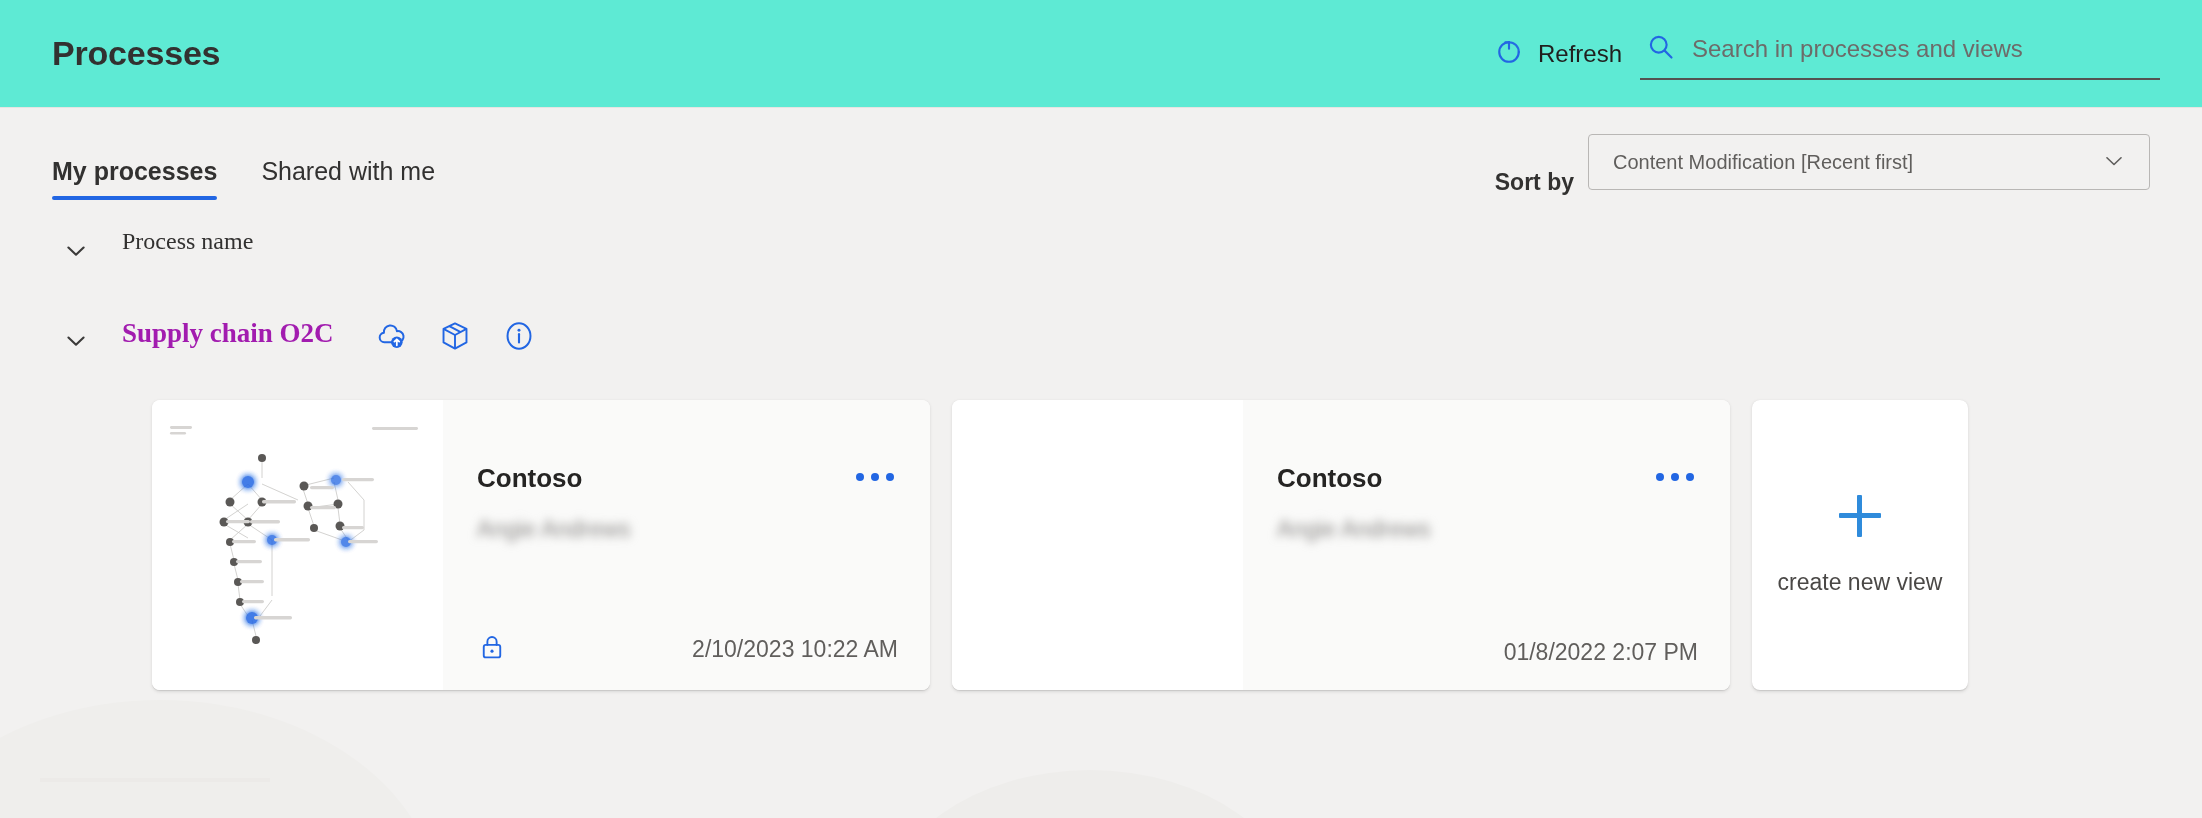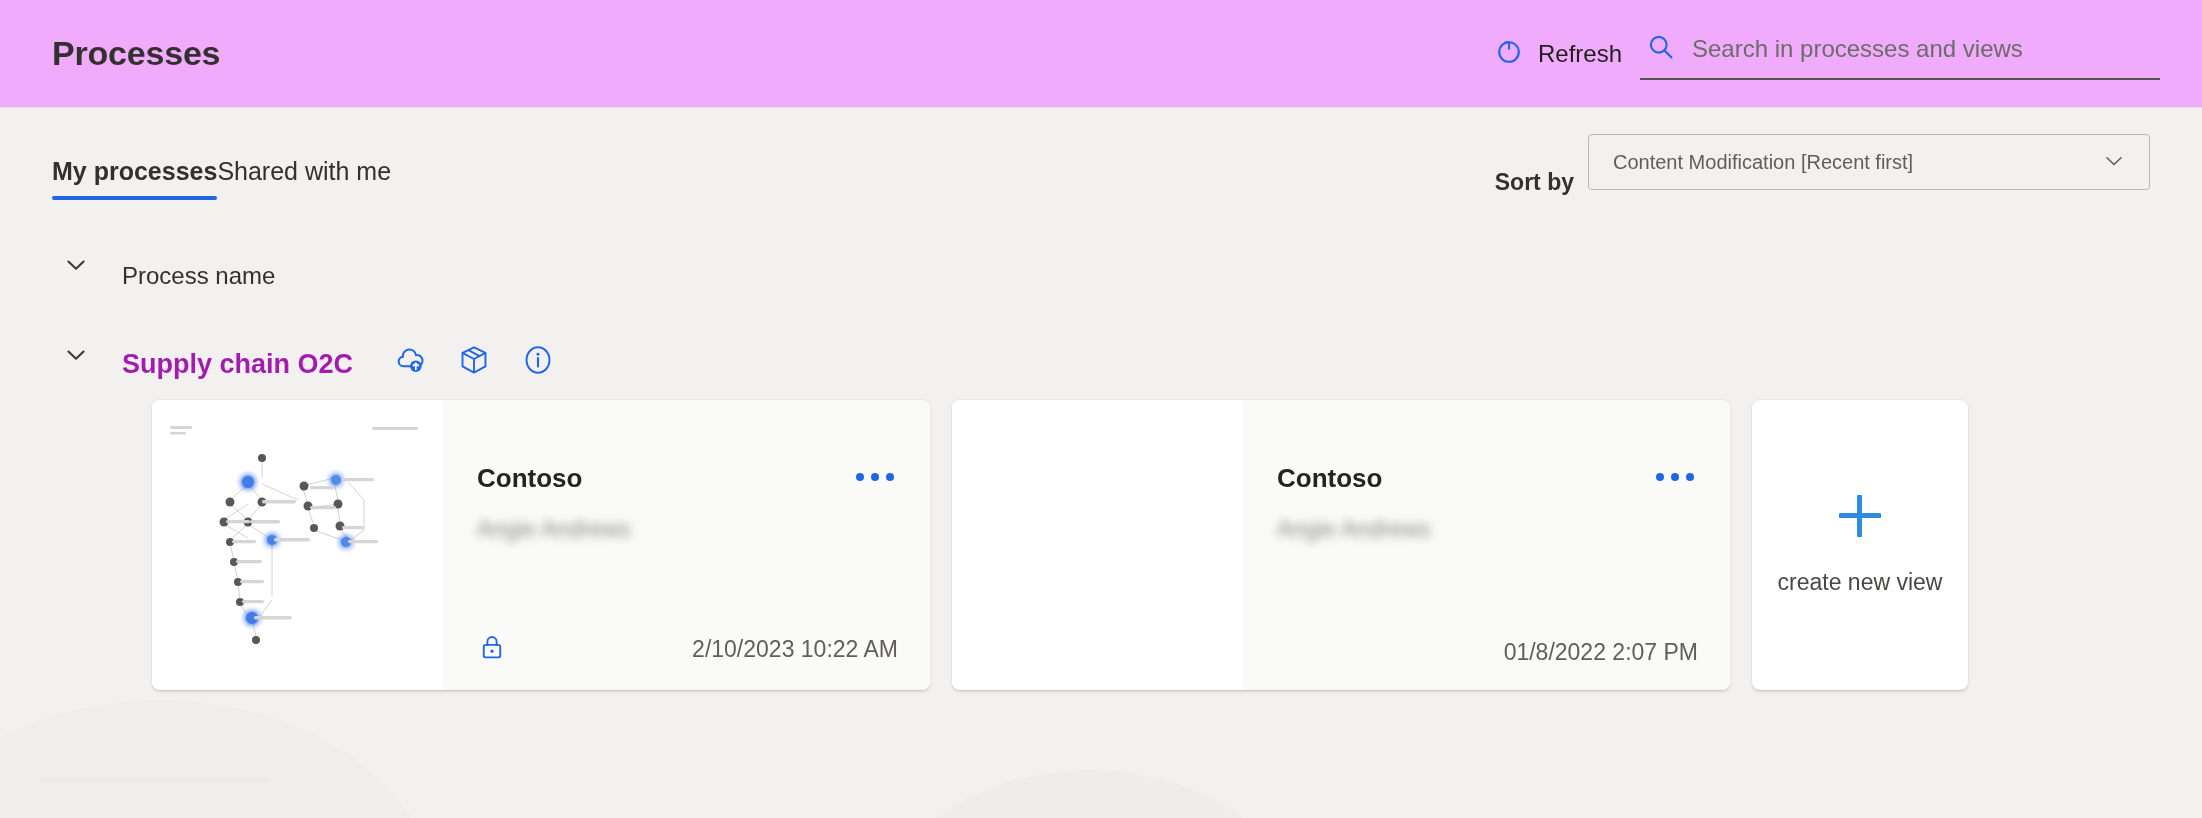--- a/index.html
+++ b/index.html
@@ -39,21 +39,21 @@
     left: 40px; top: 778px;
     width: 230px; height: 4px;
     background: #eceae8;
   }
 
   
   .header {
     position: relative;
     z-index: 2;
     height: 108px;
-    background: #f0abfc;
+    background: #5eead4;
     border-bottom: 1px solid #e6e4e2;
     display: flex;
     align-items: center;
     padding: 0 24px 0 52px;
   }
   .page-title {
     font-size: 34px;
     font-weight: 600;
     letter-spacing: -0.2px;
     color: #323130;
@@ -101,21 +101,21 @@
 
   
   .tabs-row {
     position: relative;
     z-index: 2;
     display: flex;
     align-items: flex-end;
     padding: 56px 24px 0 52px;
     height: 92px;
   }
-  .tabs { display: flex; align-items: center; }
+  .tabs { display: flex; align-items: center; gap: 44px; }
   .tab {
     position: relative;
     font-size: 25px;
     color: #323130;
     padding-bottom: 14px;
     cursor: pointer;
     background: none;
     border: none;
     font-family: inherit;
   }
@@ -162,24 +162,25 @@
     font-size: 20px;
     color: #605e5c;
     white-space: nowrap;
   }
 
   
   .groups { position: relative; z-index: 2; padding: 0 0 0 52px; }
 
   .group-row {
     display: flex;
-    align-items: flex-end;
+    align-items: flex-start;
     gap: 22px;
     height: 62px;
     margin-top: 28px;
+    font-family: Liberation Serif, serif;
   }
   .chev-btn {
     width: 48px; height: 48px;
     display: flex; align-items: center; justify-content: center;
     background: none; border: none; cursor: pointer;
   }
   .group-label {
     font-size: 24px;
     color: #323130;
     font-weight: 400;

